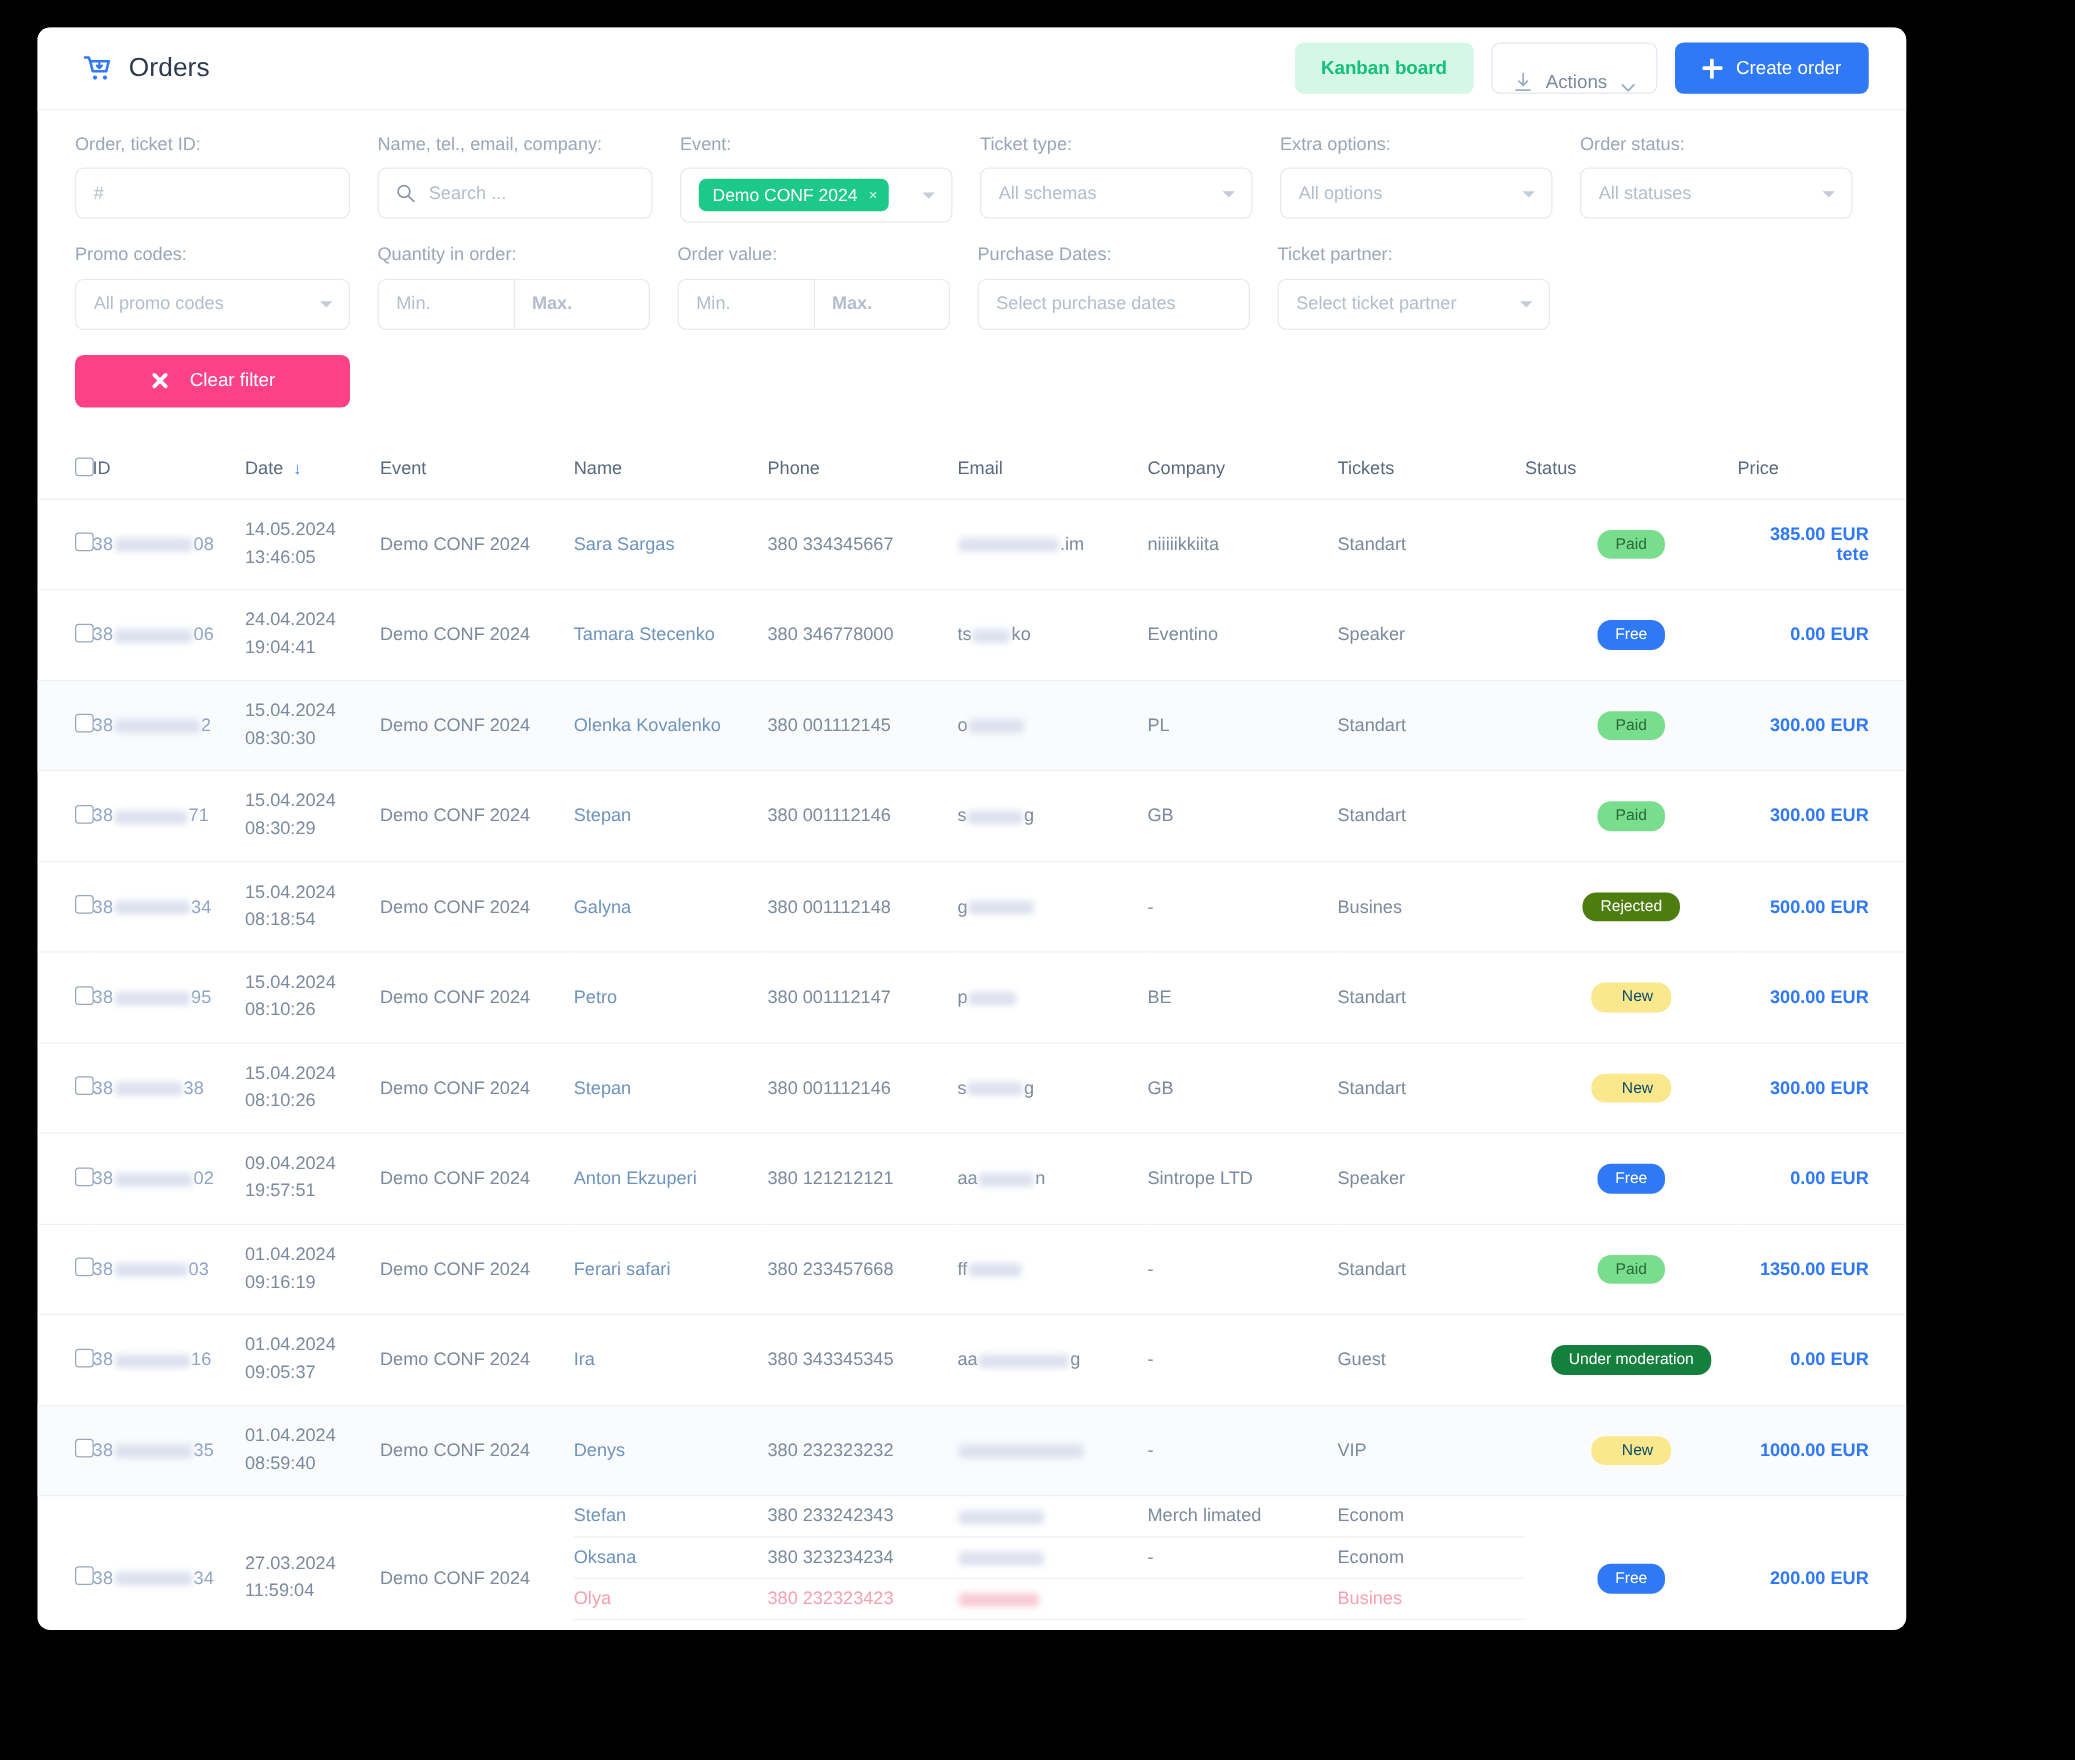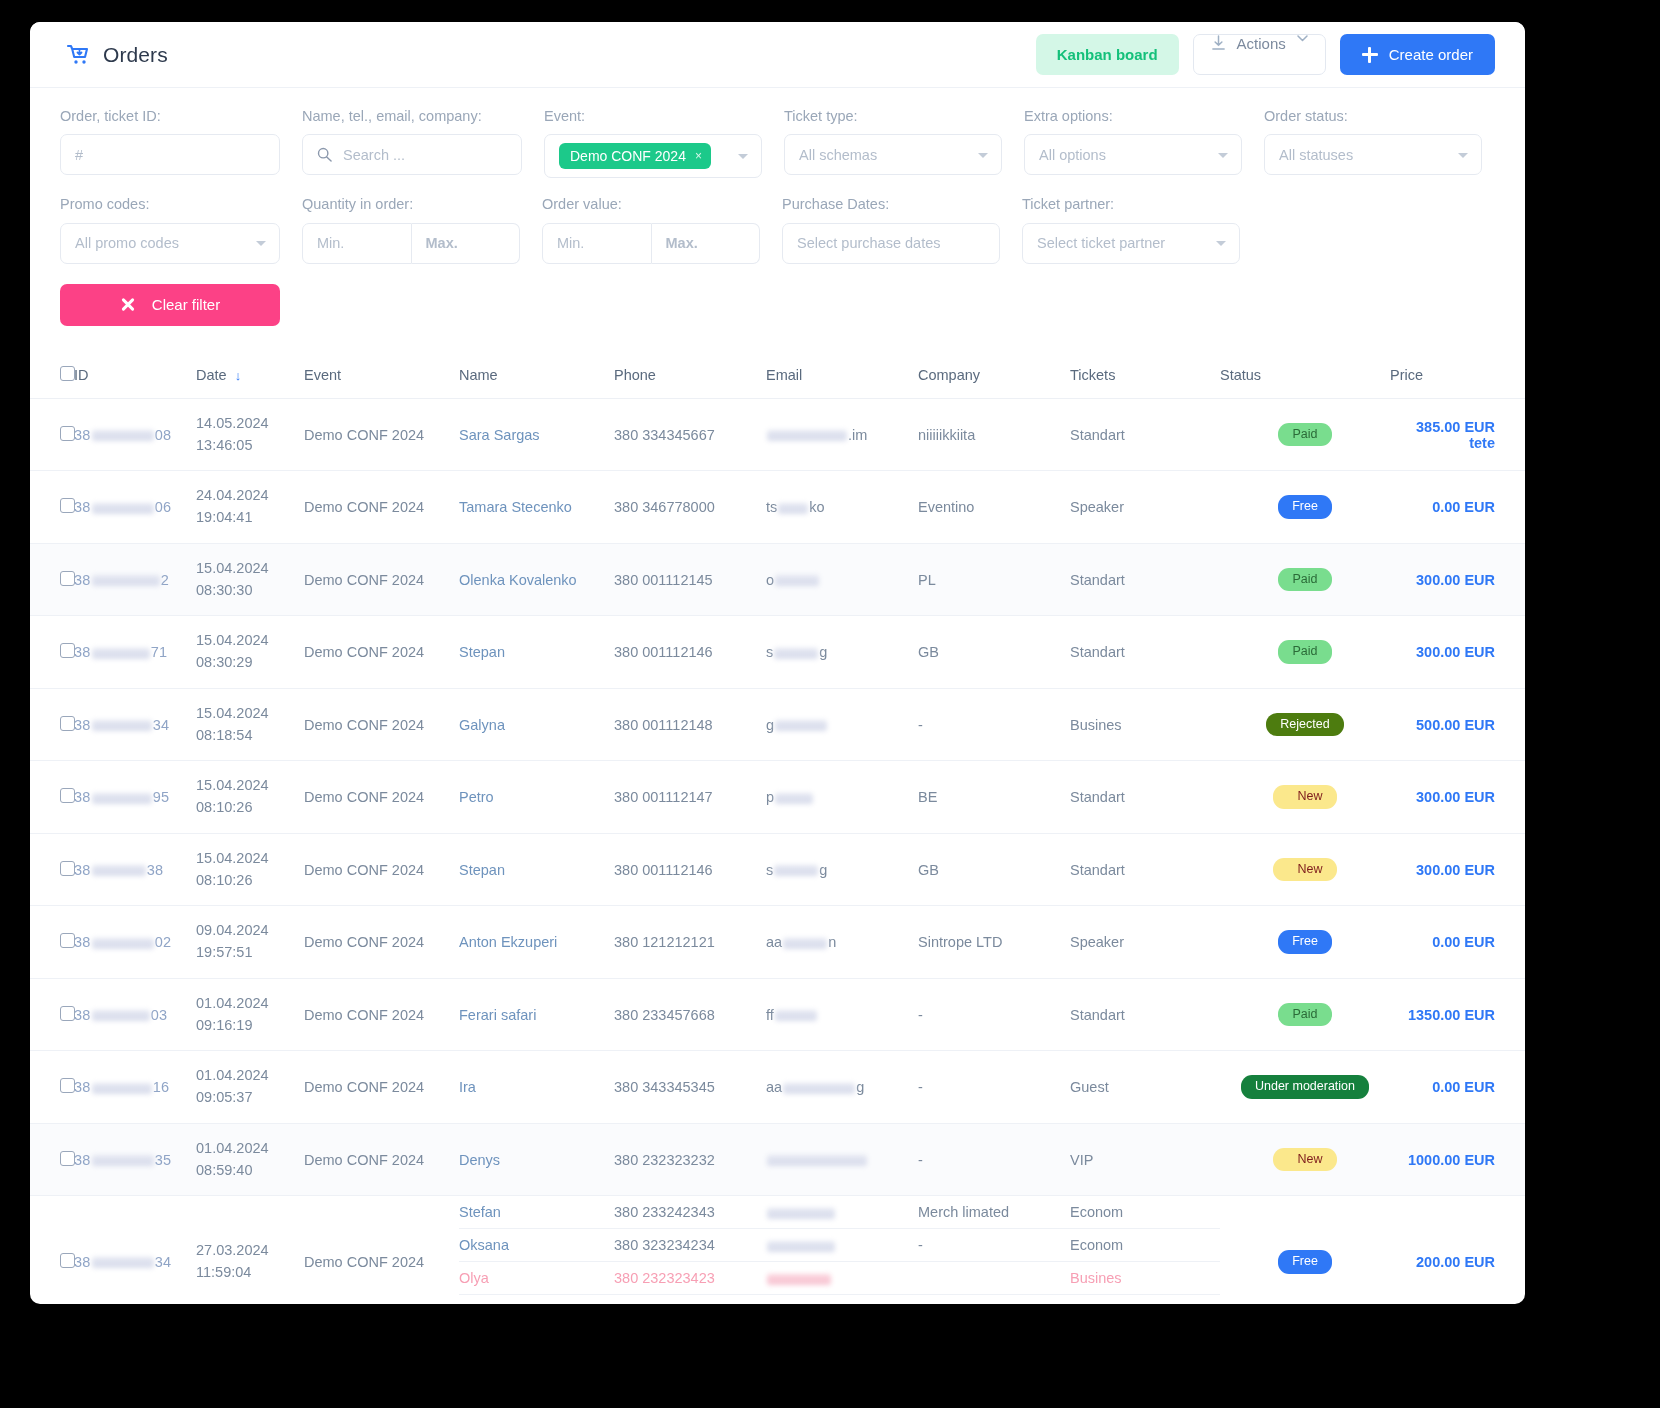--- a/index.html
+++ b/index.html
@@ -32,21 +32,21 @@
   .page-title { font-size:21px; color:#2e3a4d; font-weight:400; letter-spacing:.1px; }
   .topbar-actions { margin-left:auto; display:flex; align-items:center; gap:14px; }
   .btn-kanban {
     background:#d4f7e7; color:#14c07a; font-weight:bold;
     font-size:15px; border:none; border-radius:7px;
     height:41px; padding:0 21px; cursor:pointer;
   }
   .btn-actions {
     background:#fff; border:1px solid #e3e8f0; border-radius:7px;
     height:41px; padding:0 17px; cursor:pointer;
-    display:flex; align-items:flex-start; gap:11px;
+    display:flex; align-items:flex-end; gap:11px;
     color:#7c8a9e; font-size:15px;
   }
   .btn-actions .dl { width:15px; height:16px; display:block; }
   .btn-actions .chev { width:11px; height:7px; display:block; }
   .btn-create {
     background:#2f78f6; color:#fff; border:none; border-radius:7px;
     height:41px; padding:12px 22px; cursor:pointer;
     display:flex; align-items:center; gap:11px;
     font-size:15px;
   }
@@ -135,21 +135,21 @@
     width:15px; height:15px; border:1.6px solid #9aa7bb; border-radius:3px;
     display:inline-block; background:#fff; cursor:pointer;
   }
   .badge {
     display:inline-block; font-size:12.5px; color:#fff;
     border-radius:11px; padding:4px 14px; line-height:1.25;
   }
   .b-paid{background:#79dd8e;color:#2b6b38;}
   .b-free{background:#2f78f6;}
   .b-rejected{background:#4d7c0f;}
-  .b-new{background:#fbe88c;color:#7f1d1d;padding-left:24px;}
+  .b-new{background:#fbe88c;color:#0c4a6e;padding-left:24px;}
   .b-mod{background:#15803d;}
   
   .subtable { width:100%; border-collapse:collapse; }
   .subtable td { border:none; padding:0; }
   .subrow td { padding:8px 0; border-bottom:1px solid #eef1f6; font-size:14.5px; }
   .subrow:last-child td { border-bottom:none; }
   .sub-name{width:155px;} .sub-phone{width:152px;} .sub-email{width:152px;}
   .sub-comp{width:152px;} .sub-tick{width:150px;}
   .pinkrow td, .pinkrow .cell-link { color:#f79fb4 !important; }
   .pinkrow td { color:#f79fb4 !important; }

